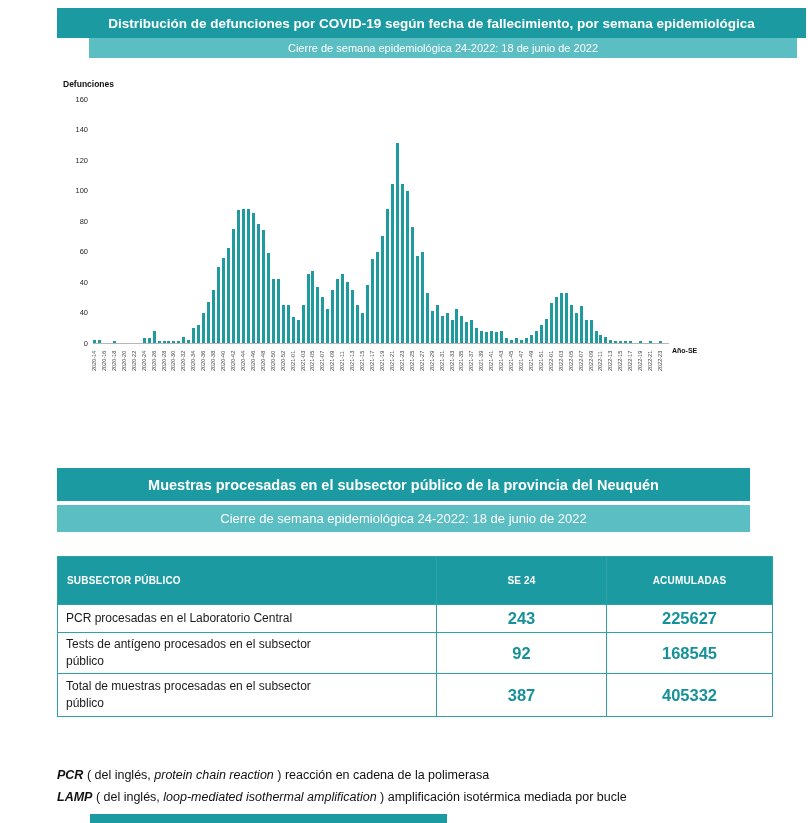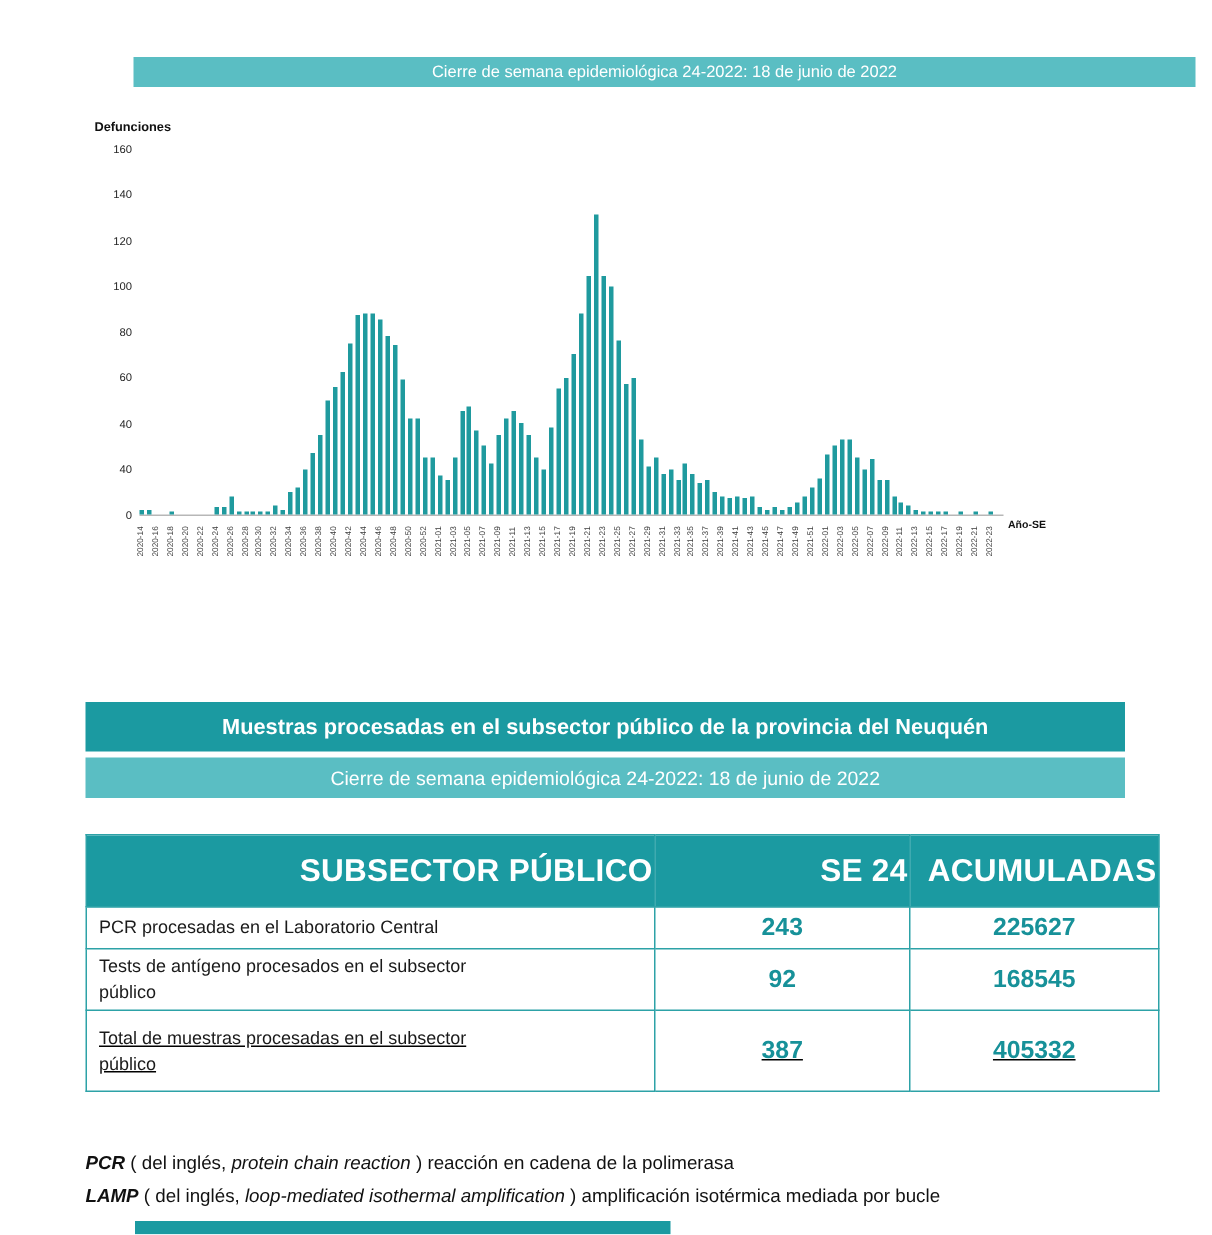--- a/index.html
+++ b/index.html
@@ -20,40 +20,43 @@
         border-bottom:1px solid #b7b7b7;}
   .bar{position:absolute;bottom:0;width:3px;background:var(--bar);}
   .ytick{position:absolute;left:52px;width:36px;text-align:right;font-size:7.5px;color:#262626;}
   .xtick{position:absolute;font-size:5.5px;color:#3d3d3d;white-space:nowrap;
          transform:rotate(-90deg);transform-origin:top left;}
   .axis-se{position:absolute;left:672px;top:347px;font-size:7px;font-weight:bold;color:#111;}
   
   table.samples{position:absolute;left:57px;top:556px;width:698px;border-collapse:collapse;
                 table-layout:fixed;}
   table.samples th,table.samples td{border:1.5px solid var(--table-border);}
-  table.samples th{background:var(--teal-dark);color:#fff;font-size:21px;letter-spacing:.2px;text-align:right;}
+  table.samples th{background:var(--teal-dark);color:#fff;font-size:10px;letter-spacing:.2px;}
   th.c1{width:368px;text-align:left;padding-left:9px;}
   th.c2{width:167px;text-align:center;}
   th.c3{width:163px;text-align:center;}
   td.lbl{font-size:12px;color:#1a1a1a;padding:2px 8px;line-height:1.4;white-space:pre-line;
          vertical-align:middle;}
   td.num{font-size:16.5px;font-weight:bold;color:var(--number);text-align:center;
          vertical-align:middle;}
   
   .footnotes{position:absolute;left:57px;top:764px;font-size:12.5px;color:#111;line-height:22px;}
   .fn-term{font-weight:bold;font-style:italic;}
   .fn-en{font-style:italic;}
   
   .footer-bar{position:absolute;left:90px;top:814px;width:357px;height:9px;background:var(--teal-dark);}
 </style>
 </head>
 <body>
 
 <div class="page">
 
+  <div class="banner" id="banner1">
+    <span>Distribución de defunciones por COVID-19 según fecha de fallecimiento, por semana epidemiológica</span>
+  </div>
   <div class="subband" id="subband1">
     <span>Cierre de semana epidemiológica 24-2022: 18 de junio de 2022</span>
   </div>
 
   <div>
     <div class="ylabel-title">Defunciones</div>
     <div class="plot">
         <div class="bar" style="left: 0px; height: 3.05px;"></div>
         <div class="bar" style="left: 4.97px; height: 3.05px;"></div>
         <div class="bar" style="left: 9.93px; height: 0px;"></div>
@@ -259,21 +262,21 @@
       <td class="lbl">PCR procesadas en el Laboratorio Central</td>
       <td class="num">243</td>
       <td class="num">225627</td>
     </tr>
     <tr style="height:41px;">
       <td class="lbl">Tests de antígeno procesados en el subsector
 público</td>
       <td class="num">92</td>
       <td class="num">168545</td>
     </tr>
-    <tr style="height:54px;text-decoration:underline;">
+    <tr style="height:43px;">
       <td class="lbl">Total de muestras procesadas en el subsector
 público</td>
       <td class="num">387</td>
       <td class="num">405332</td>
     </tr>
   </tbody>
     </table>
 
   <div class="footnotes">
     <div>

